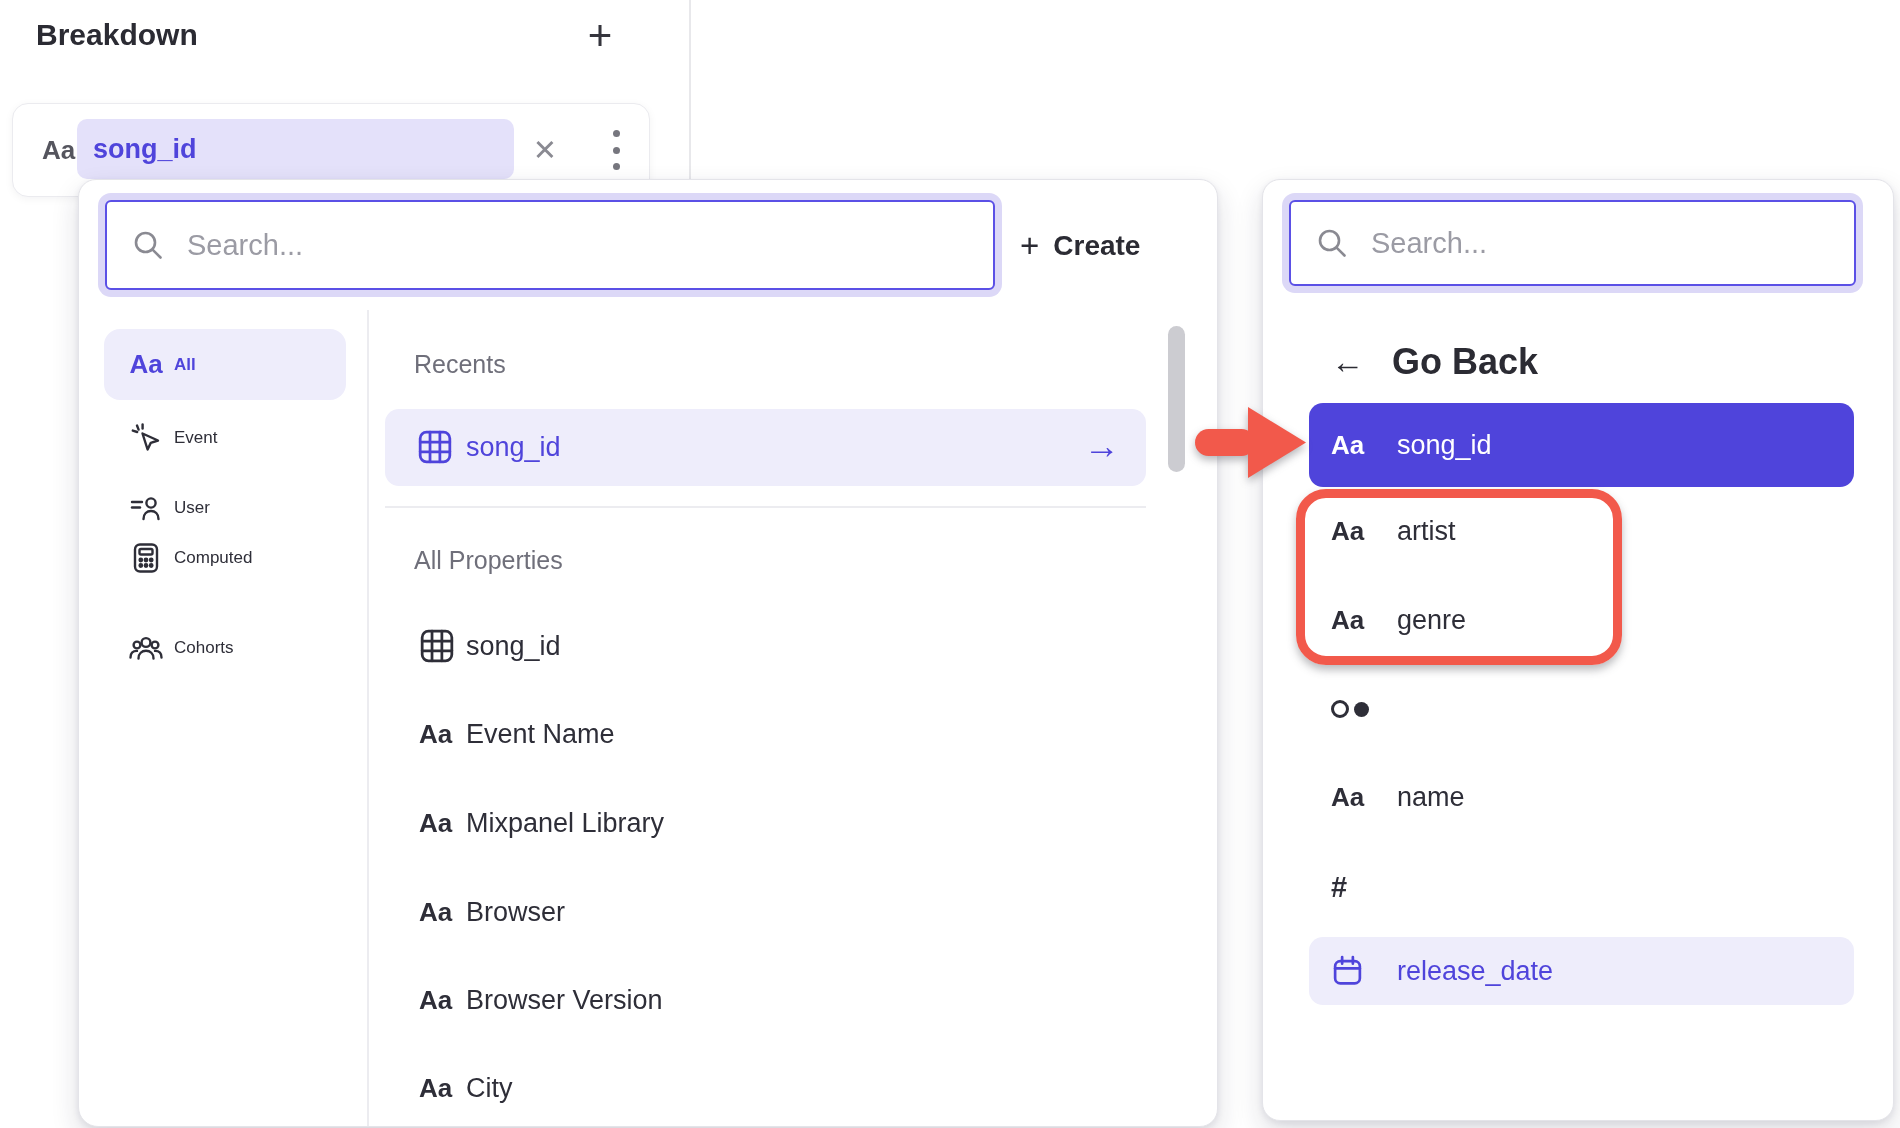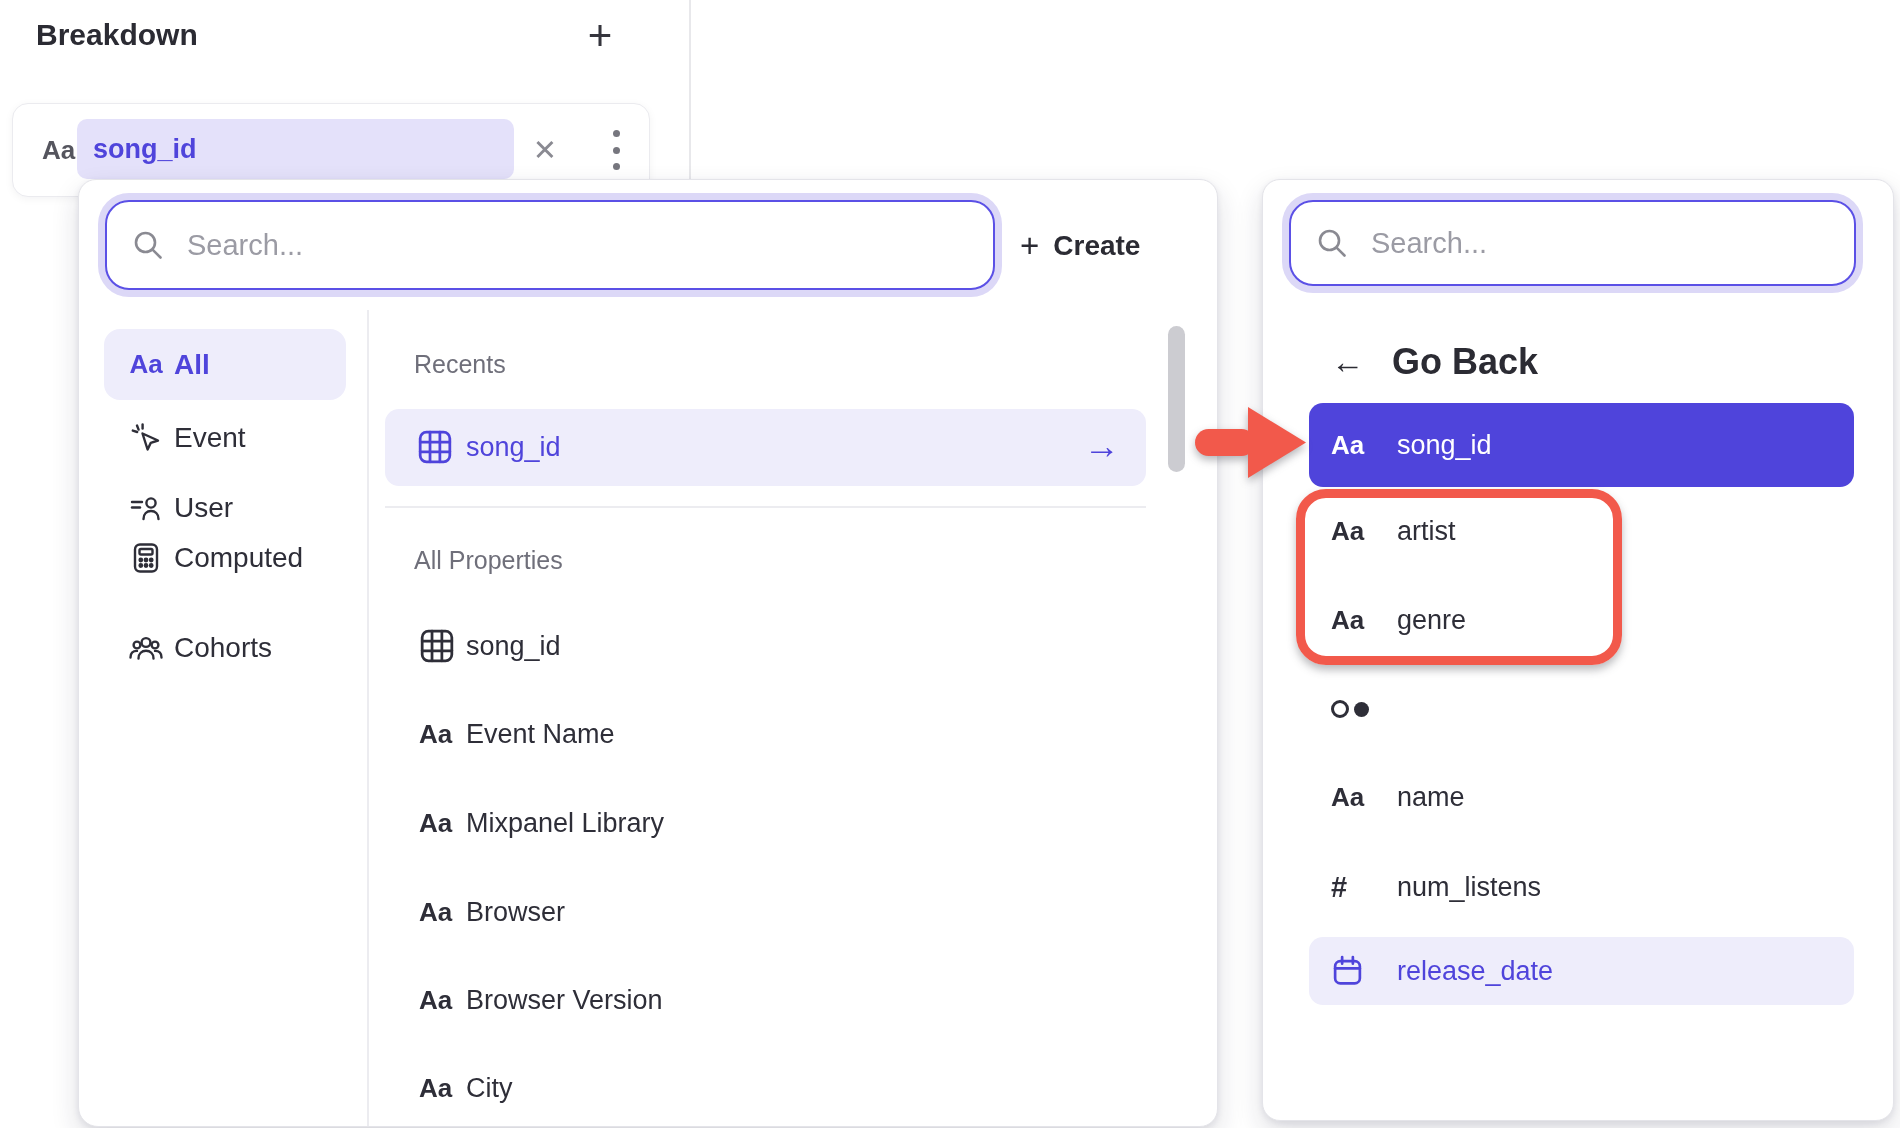--- a/index.html
+++ b/index.html
@@ -22,37 +22,37 @@
               align-items:center;justify-content:space-between;cursor:pointer;}
   .pill-kebab i{width:7px;height:7px;border-radius:50%;background:#76767E;}
 
   
   .panel{position:absolute;background:#fff;border:1.5px solid #E4E4E9;border-radius:18px;
          box-shadow:0 12px 28px rgba(30,30,60,.14),0 2px 6px rgba(30,30,60,.08);z-index:2;box-sizing:border-box;}
   .left-panel{left:78px;top:179px;width:1140px;height:948px;border-bottom-left-radius:20px;}
   .right-panel{left:1262px;top:179px;width:632px;height:942px;}
 
   .searchbox{position:absolute;display:flex;align-items:center;gap:20px;padding-left:24px;
-             border:2.5px solid #5B50E6;border-radius:24px;box-shadow:0 0 0 7px #DCD8F7;background:#fff;box-sizing:border-box;}
+             border:2.5px solid #5B50E6;border-radius:6px;box-shadow:0 0 0 7px #DCD8F7;background:#fff;box-sizing:border-box;}
   .left-panel .searchbox{left:26px;top:20px;width:890px;height:90px;}
   .right-panel .searchbox{left:26px;top:20px;width:567px;height:86px;}
   .searchbox svg{flex:0 0 auto;}
   .searchbox input{border:none;outline:none;background:transparent;flex:1;height:100%;
                    font-family:inherit;font-size:29px;color:#2B2B33;}
   .searchbox input::placeholder{color:#9B9BA4;}
 
   .create-btn{position:absolute;left:941px;top:38px;height:56px;display:flex;align-items:center;gap:14px;
               border:none;background:transparent;cursor:pointer;padding:0;font-family:inherit;}
   .create-plus{font-size:33px;font-weight:400;color:#2B2B33;}
   .create-label{font-size:28px;font-weight:600;color:#2B2B33;}
 
   
   .cat-row{position:absolute;left:25px;width:242px;height:71px;display:flex;align-items:center;cursor:pointer;border-radius:16px;}
   .cat-row .ic{width:52px;margin-left:16px;display:flex;align-items:center;justify-content:center;}
-  .cat-row .lbl{margin-left:2px;font-size:28px;font-weight:500;color:#2E2E38;}
+  .cat-row .lbl{margin-left:2px;font-size:17px;font-weight:500;color:#2E2E38;}
   .cat-row.sel{background:#EEEDFB;}
   .cat-row.sel .lbl{color:#4F44DB;font-weight:600;}
   .aa-glyph{font-size:26px;font-weight:700;color:#2E2E38;}
   .cat-row.sel .aa-glyph{color:#4F44DB;}
   .v-div{position:absolute;left:288px;top:130px;bottom:0;width:2px;background:#ECECF0;}
 
   
   .content{position:absolute;left:306px;top:0;width:761px;height:100%;}
   .sec-h{position:absolute;left:29px;font-size:25px;font-weight:500;color:#6F6F7A;}
   .recent-row{position:absolute;left:0;top:229px;width:761px;height:77px;background:#EEEDFB;border-radius:14px;cursor:pointer;}
@@ -288,21 +288,20 @@
     <div class="r-row" style="top:573px">
       <span class="ic">
           <span class="aa-glyph">Aa</span>
         </span>
       <span class="lbl">name</span>
     </div>
     <div class="r-row" style="top:663px">
       <span class="ic">
           <span class="hash-glyph">#</span>
         </span>
-      <span class="lbl">num_listens</span>
     </div>
     <div class="r-row hl" style="top:757px;height:68px">
       <span class="ic">
         <svg width="33" height="33" viewBox="0 0 32 32" fill="none" stroke="#4F44DB" stroke-width="2.6" stroke-linecap="round">
           <rect x="4" y="6.5" width="24" height="21.5" rx="5"></rect>
           <line x1="10.8" y1="2.5" x2="10.8" y2="9"></line>
           <line x1="21.2" y1="2.5" x2="21.2" y2="9"></line>
           <line x1="4" y1="13.5" x2="28" y2="13.5"></line>
         </svg>
       </span>

